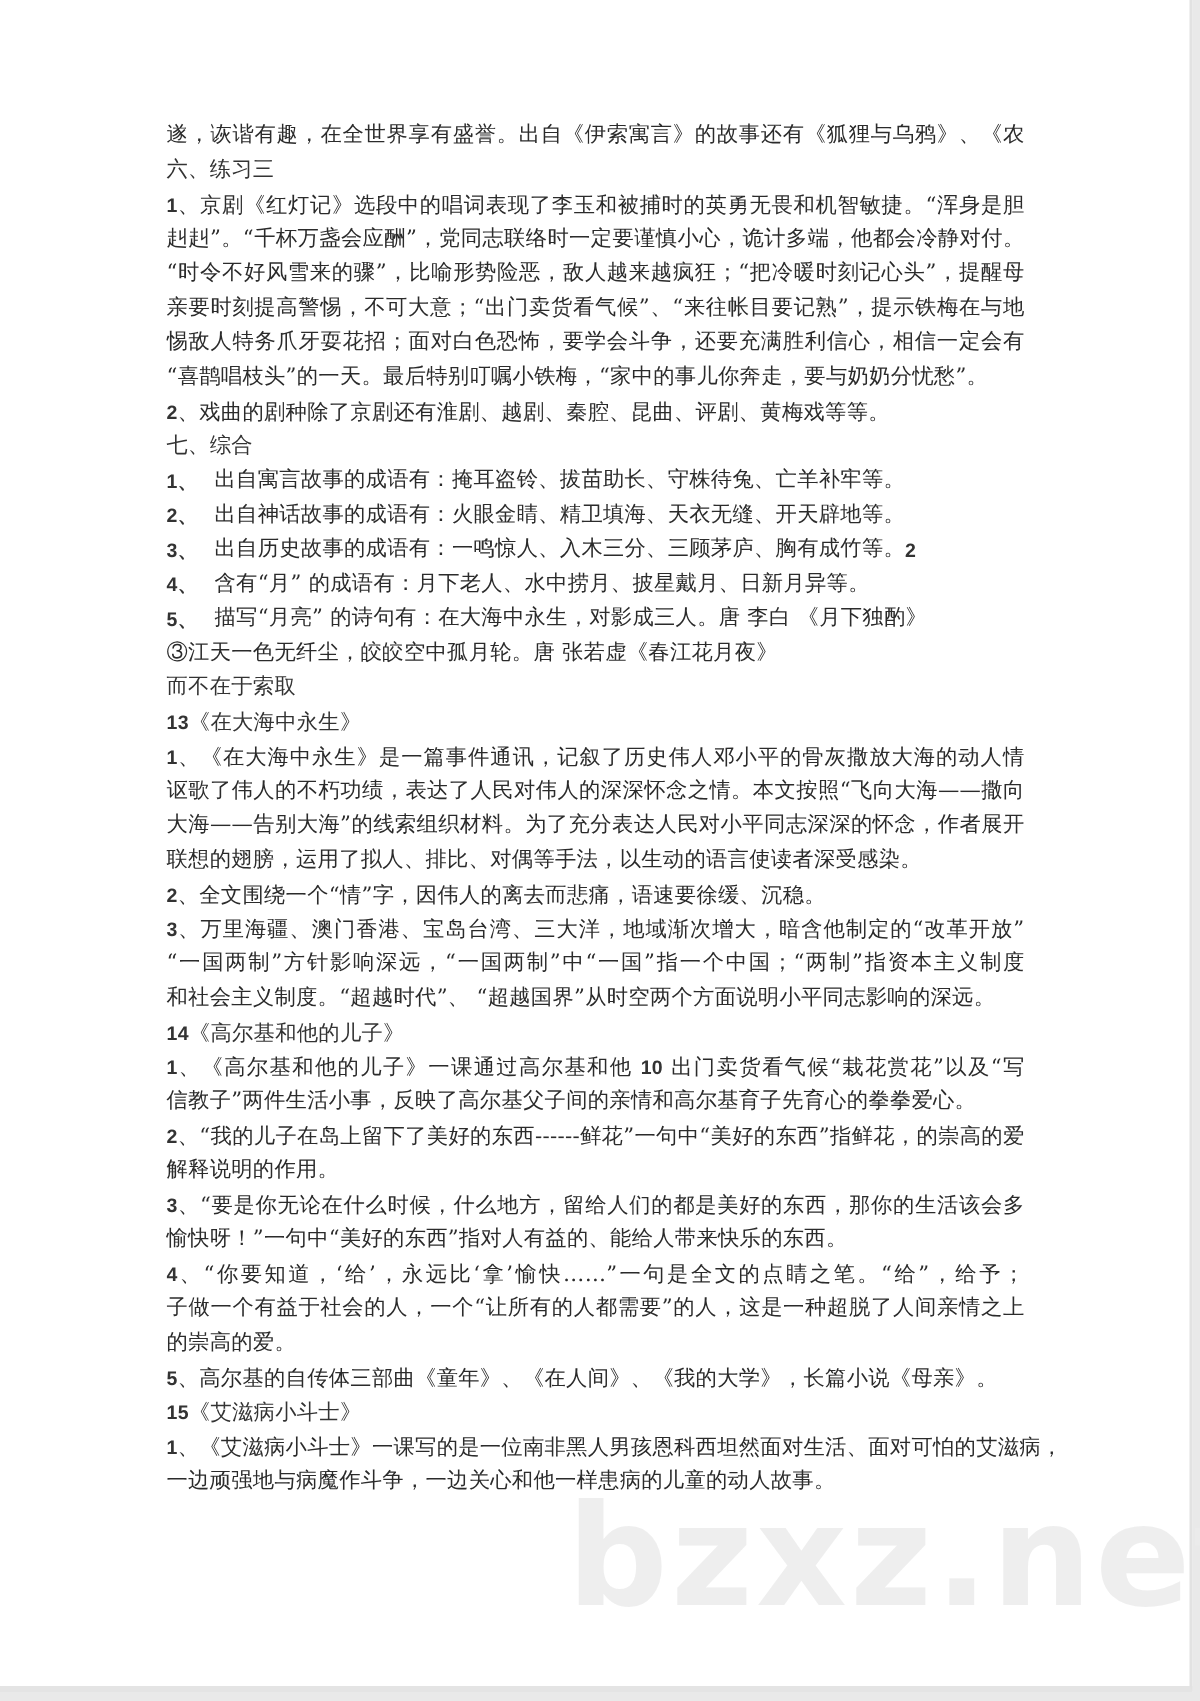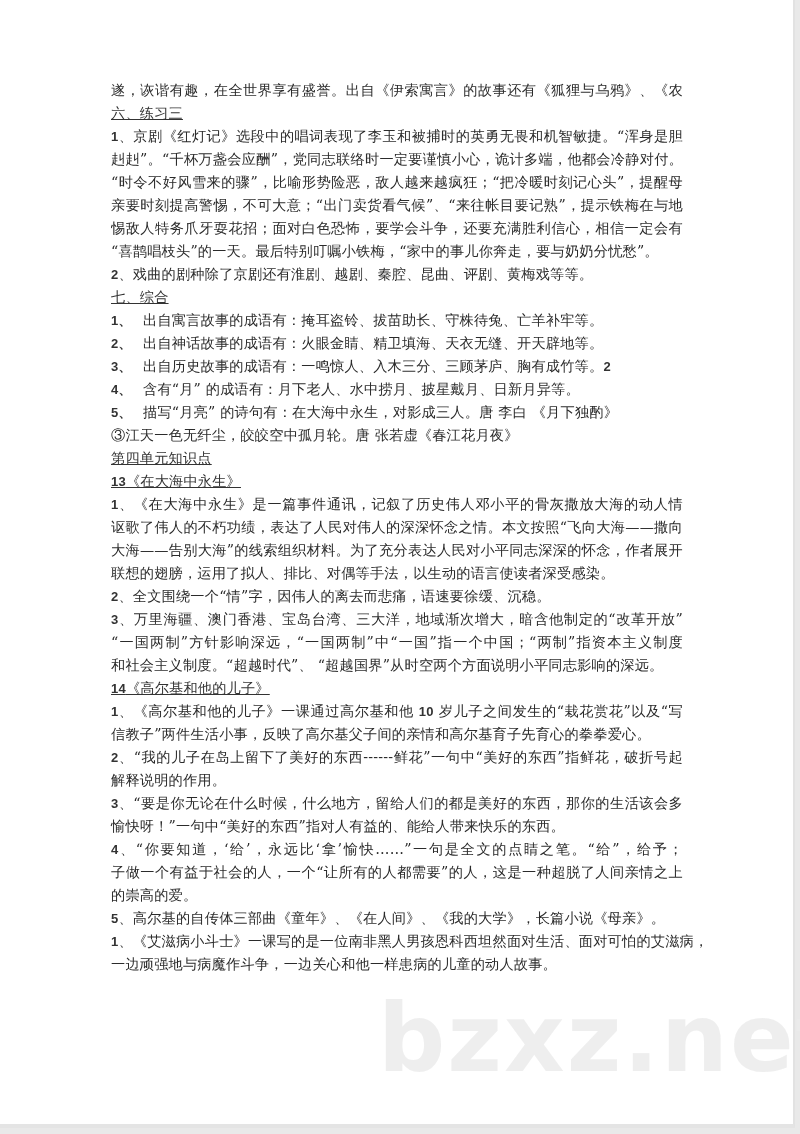--- a/index.html
+++ b/index.html
@@ -57,21 +57,20 @@
       display: flex;
       white-space: nowrap;
       height: 23px;
     }
     .item .num {
       width: 32px;
       display: inline-block;
     }
     .heading {
       color: #333;
-      text-decoration: underline;
     }
     .watermark {
       position: absolute;
       left: 378px;
       top: 992px;
       font-family: "DejaVu Sans", "Liberation Sans", sans-serif;
       font-weight: bold;
       font-size: 94px;
       letter-spacing: 2px;
       color: #ececec;
@@ -114,42 +113,43 @@
     <div class="item">
         <span class="num">4、</span>
         <span>含有“月” 的成语有：月下老人、水中捞月、披星戴月、日新月异等。</span>
       </div>
     <div class="item">
         <span class="num">5、</span>
         <span>描写“月亮” 的诗句有：在大海中永生，对影成三人。唐  李白  《月下独酌》</span>
       </div>
     <span class="line">③江天一色无纤尘，皎皎空中孤月轮。唐  张若虚《春江花月夜》</span>
 
-    <span class="line heading">第四单元知识点</span>
+    <span class="line heading">而不在于索取</span>
 
     <span class="line heading"><span class="num">13</span><span>《在大海中永生》</span></span>
     <span class="line justify"><span class="num">1</span><span>、《在大海中永生》是一篇事件通讯，记叙了历史伟人邓小平的骨灰撒放大海的动人情景，</span></span>
     <span class="line justify">讴歌了伟人的不朽功绩，表达了人民对伟人的深深怀念之情。本文按照“飞向大海——撒向</span>
     <span class="line justify">大海——告别大海”的线索组织材料。为了充分表达人民对小平同志深深的怀念，作者展开</span>
     <span class="line">联想的翅膀，运用了拟人、排比、对偶等手法，以生动的语言使读者深受感染。</span>
     <span class="line"><span class="num">2</span><span>、全文围绕一个“情”字，因伟人的离去而悲痛，语速要徐缓、沉稳。</span></span>
     <span class="line justify"><span class="num">3</span><span>、万里海疆、澳门香港、宝岛台湾、三大洋，地域渐次增大，暗含他制定的“改革开放” 、</span></span>
     <span class="line justify">“一国两制”方针影响深远，“一国两制”中“一国”指一个中国；“两制”指资本主义制度</span>
     <span class="line">和社会主义制度。“超越时代”、 “超越国界”从时空两个方面说明小平同志影响的深远。</span>
 
     <span class="line heading"><span class="num">14</span><span>《高尔基和他的儿子》</span></span>
-    <span class="line justify"><span class="num">1</span><span>、《高尔基和他的儿子》一课通过高尔基和他 </span><span class="num">10</span><span> 岁儿子之间发生的“栽花赏花”以及“写</span></span>
+    <span class="line justify"><span class="num">1</span><span>、《高尔基和他的儿子》一课通过高尔基和他 </span><span class="num">10</span><span> 出门卖货看气候“栽花赏花”以及“写</span></span>
     <span class="line">信教子”两件生活小事，反映了高尔基父子间的亲情和高尔基育子先育心的拳拳爱心。</span>
-    <span class="line justify"><span class="num">2</span><span>、“我的儿子在岛上留下了美好的东西------鲜花”一句中“美好的东西”指鲜花，破折号起</span></span>
+    <span class="line justify"><span class="num">2</span><span>、“我的儿子在岛上留下了美好的东西------鲜花”一句中“美好的东西”指鲜花，的崇高的爱</span></span>
     <span class="line">解释说明的作用。</span>
     <span class="line justify"><span class="num">3</span><span>、“要是你无论在什么时候，什么地方，留给人们的都是美好的东西，那你的生活该会多么</span></span>
     <span class="line">愉快呀！”一句中“美好的东西”指对人有益的、能给人带来快乐的东西。</span>
     <span class="line justify"><span class="num">4</span><span>、“你要知道，‘给’，永远比‘拿’愉快……”一句是全文的点睛之笔。“给”，给予；</span></span>
     <span class="line justify">子做一个有益于社会的人，一个“让所有的人都需要”的人，这是一种超脱了人间亲情之上</span>
     <span class="line">的崇高的爱。</span>
     <span class="line"><span class="num">5</span><span>、高尔基的自传体三部曲《童年》、《在人间》、《我的大学》，长篇小说《母亲》。</span></span>
 
+    <span class="line heading"><span class="num">15</span><span>《艾滋病小斗士》</span></span>
     <span class="line"><span class="num">1</span><span>、《艾滋病小斗士》一课写的是一位南非黑人男孩恩科西坦然面对生活、面对可怕的艾滋病，</span></span>
     <span class="line">一边顽强地与病魔作斗争，一边关心和他一样患病的儿童的动人故事。</span>
   </div>
 
   <div class="watermark">bzxz.net</div>
 </div>
 
 </body></html>

